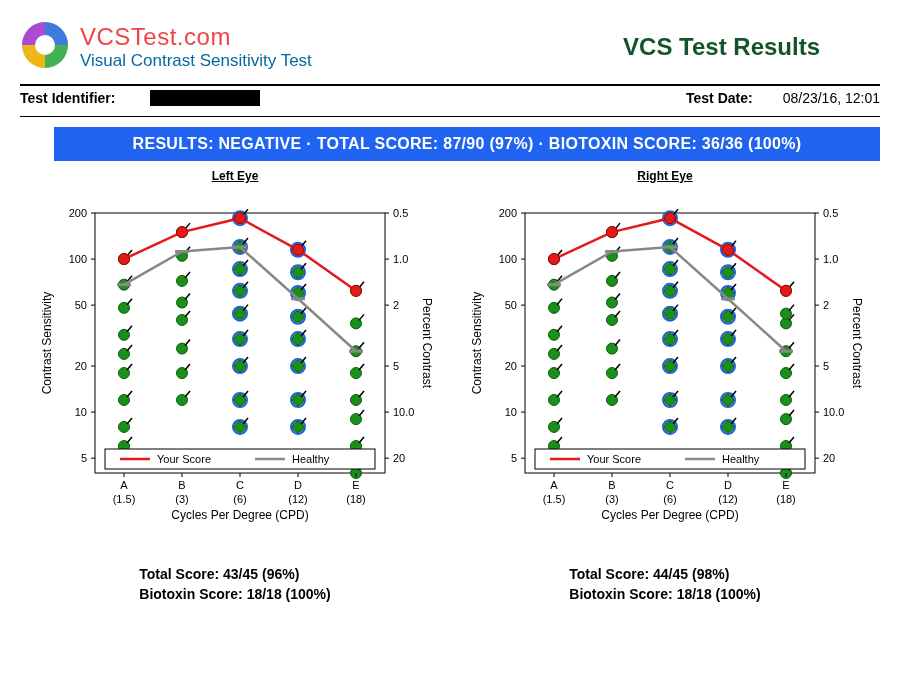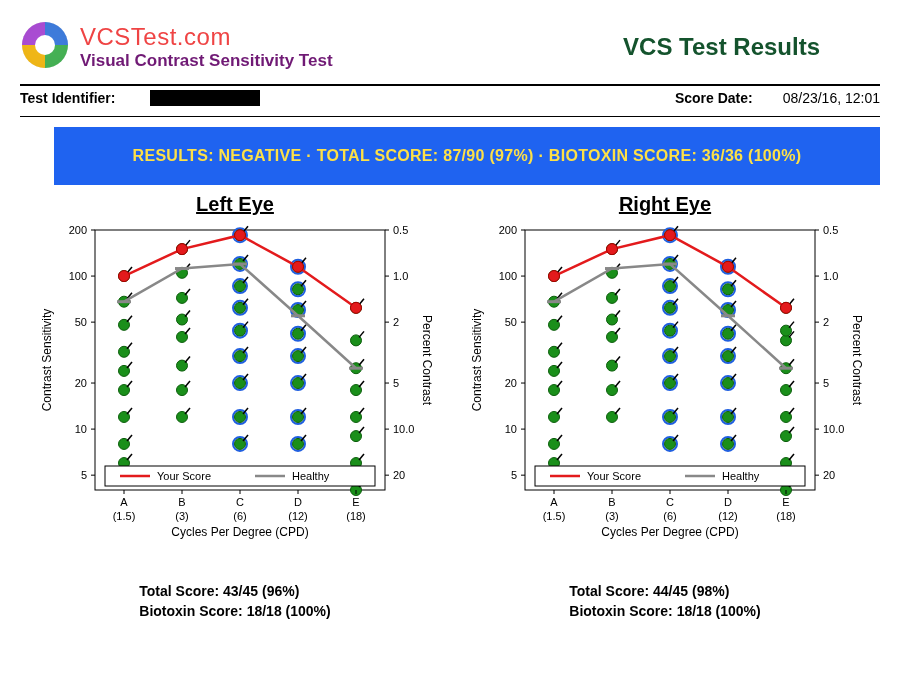--- a/index.html
+++ b/index.html
@@ -21,23 +21,23 @@
     align-items: center;
     gap: 10px;
   }
   .brand-text .line1 {
     color: #ef4444;
     font-size: 24px;
     font-weight: 400;
     letter-spacing: 0.5px;
   }
   .brand-text .line2 {
-    color: #701a75;
+    color: #0369a1;
     font-size: 17px;
-    font-weight: 700;
+    font-weight: 400;
   }
   .page-title {
     color: #14532d;
     font-size: 24px;
     font-weight: bold;
     margin-right: 60px;
   }
   .metadata {
     border-top: 2px solid #000;
     padding-top: 4px;
@@ -74,44 +74,44 @@
     width: 110px;
     height: 16px;
     vertical-align: middle;
   }
   .metadata-divider {
     border-top: 1px solid #000;
     margin: 2px 0 10px 0;
   }
   .results-bar {
     background: #1f63f0;
-    color: #fde047;
+    color: #ffffff;
     text-align: center;
     font-weight: bold;
     font-size: 16px;
-    padding: 20px 0;
+    padding: 8px 0;
     margin-bottom: 8px;
     letter-spacing: 0.3px;
     margin-left: 34px;
   }
   .charts-row {
     display: flex;
     justify-content: space-around;
   }
   .chart-block {
     display: flex;
     flex-direction: column;
     align-items: center;
     width: 420px;
   }
   .chart-title {
     font-weight: bold;
-    font-size: 20px;
+    font-size: 12px;
     text-decoration: underline;
-    margin-bottom: 4px;
+    margin-bottom: 20px;
   }
   svg.chart {
     width: 400px;
     height: 360px;
   }
   .chart-scores {
     font-size: 14px;
     font-weight: bold;
     text-align: left;
     line-height: 1.4;
@@ -148,21 +148,21 @@
 </div>
 
 <div class="metadata">
   <div class="metadata-row">
     <div class="metadata-left">
       <span class="metadata-label">Test Identifier:</span>
       <span class="redacted"></span>
     </div>
     <div class="metadata-right">
       <div class="group">
-        <span class="lbl">Score Date:</span>
+        <span class="lbl">Test Date:</span>
         <span>08/23/16, 12:01</span>
       </div>
     </div>
   </div>
 </div>
 <div class="metadata-divider"></div>
 
 <div class="results-bar">RESULTS:  NEGATIVE   ·   TOTAL SCORE:  87/90 (97%)   ·   BIOTOXIN SCORE:  36/36 (100%)</div>
 
 <div class="charts-row">

